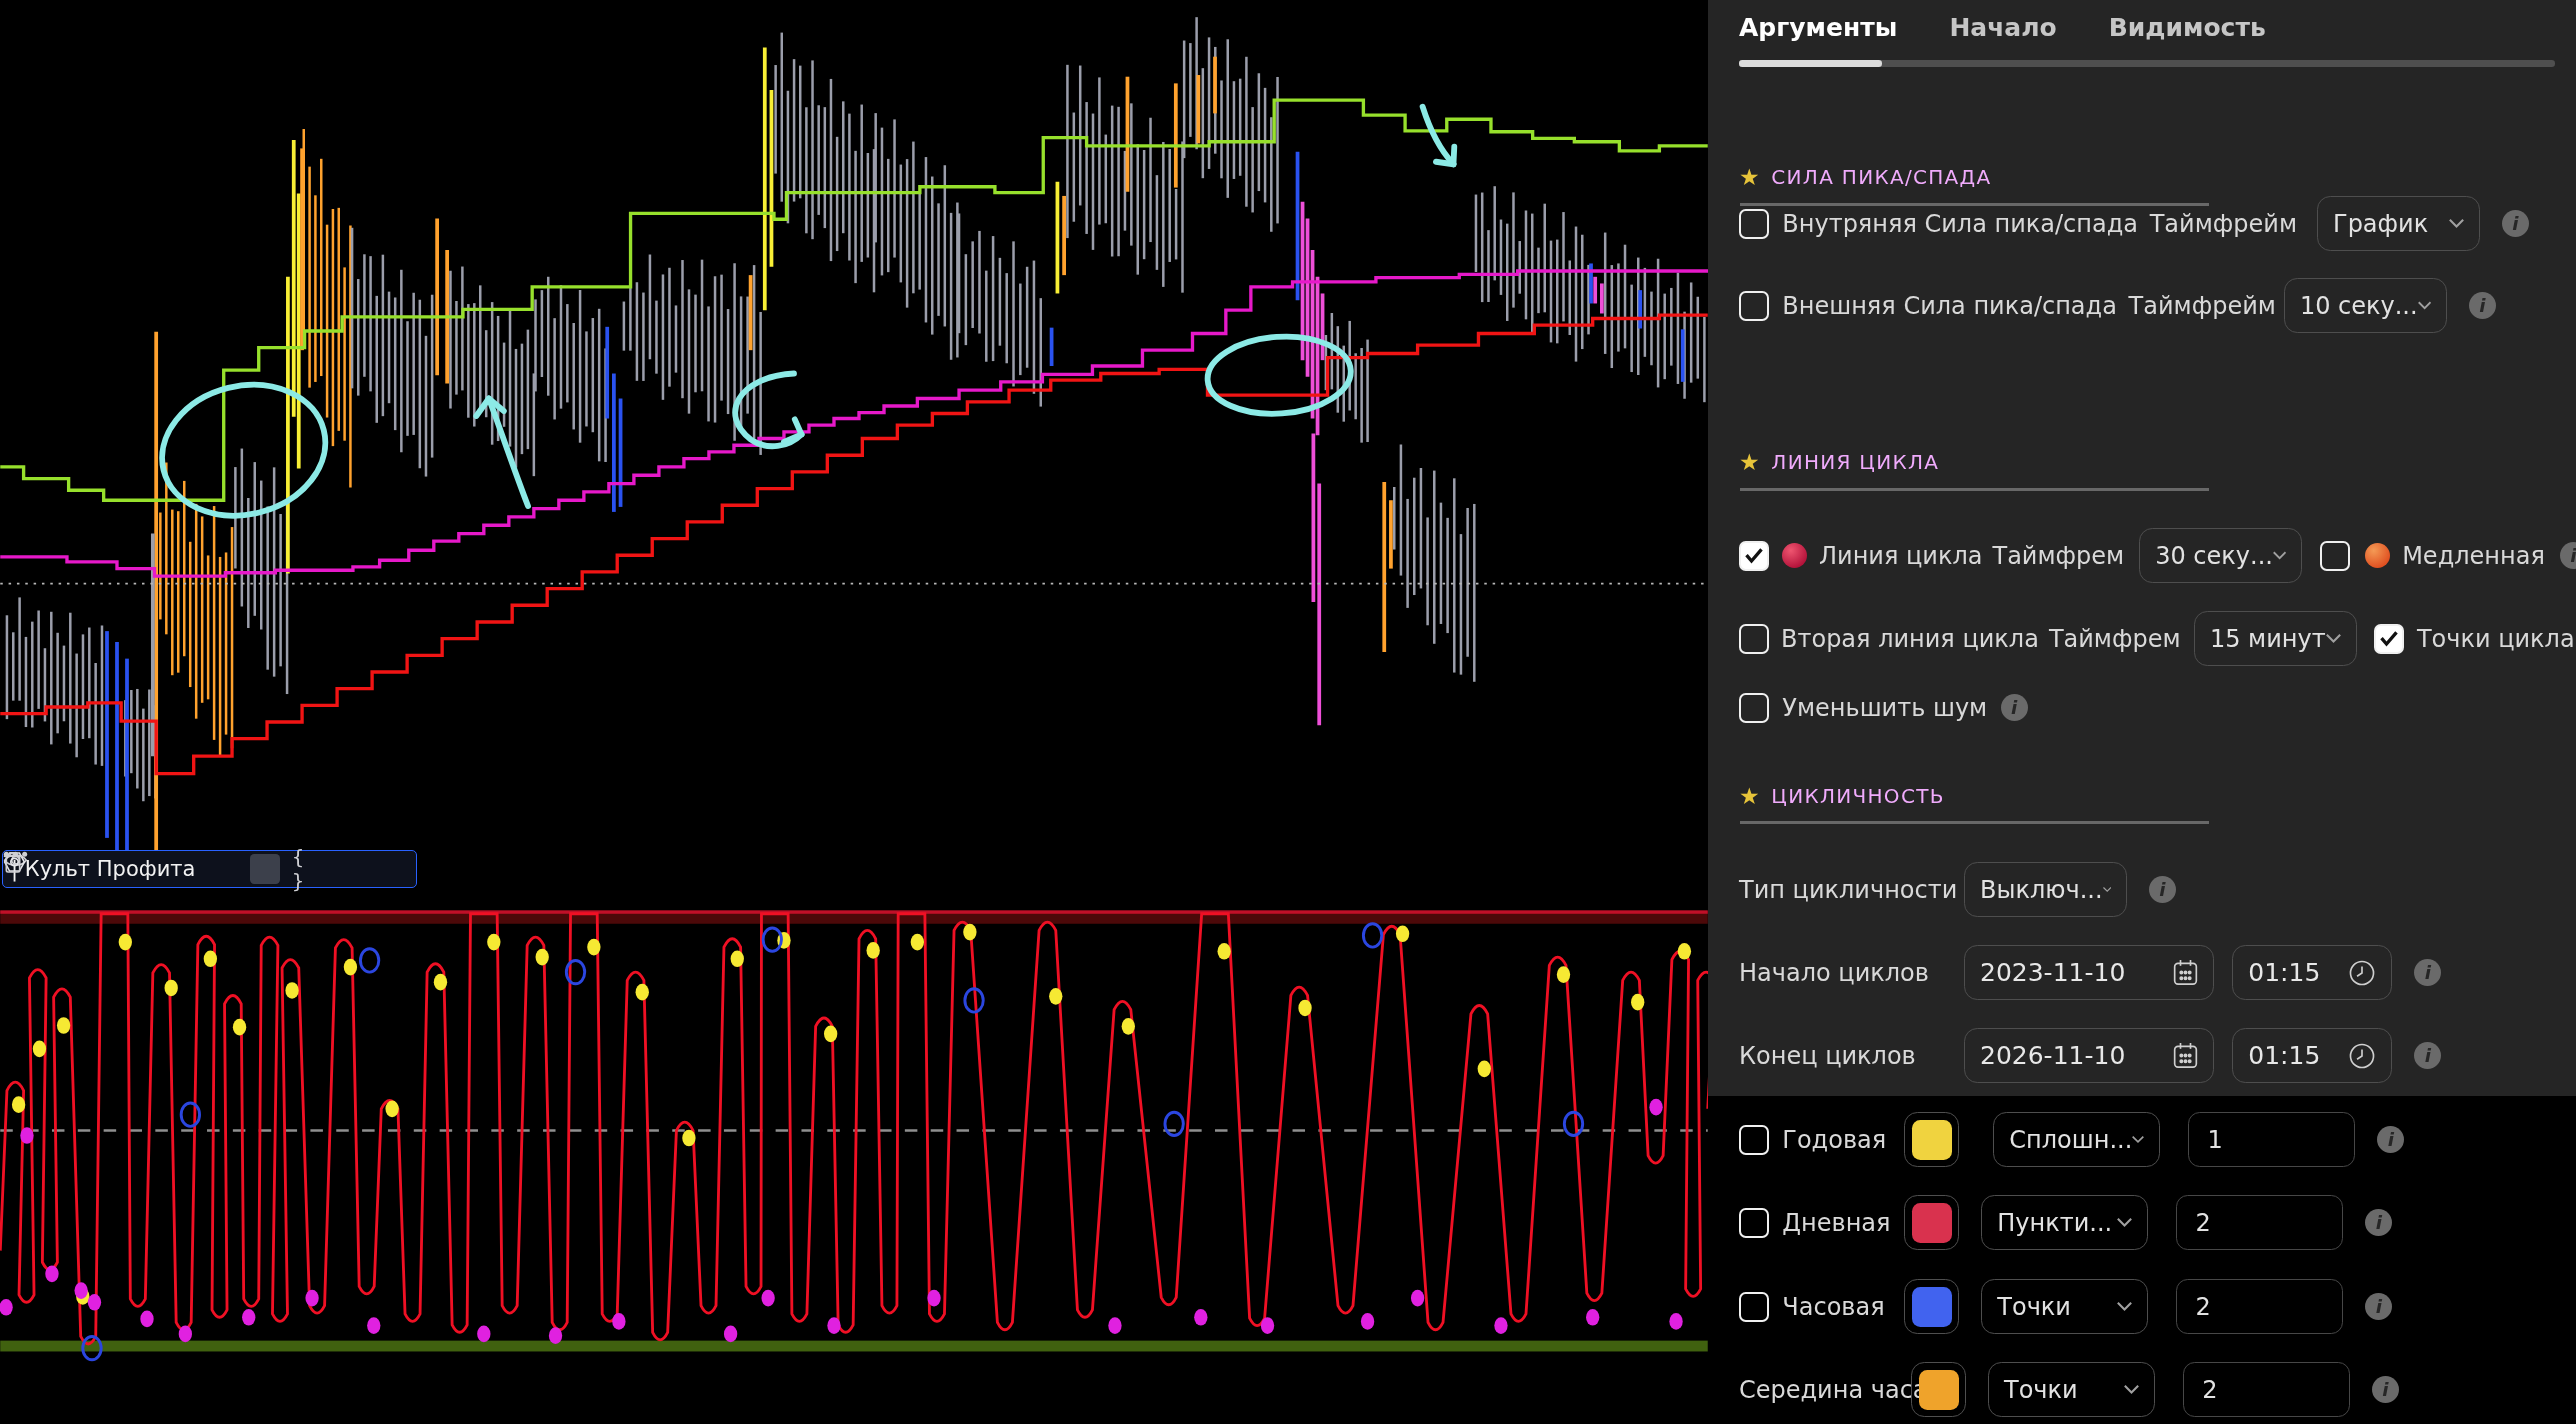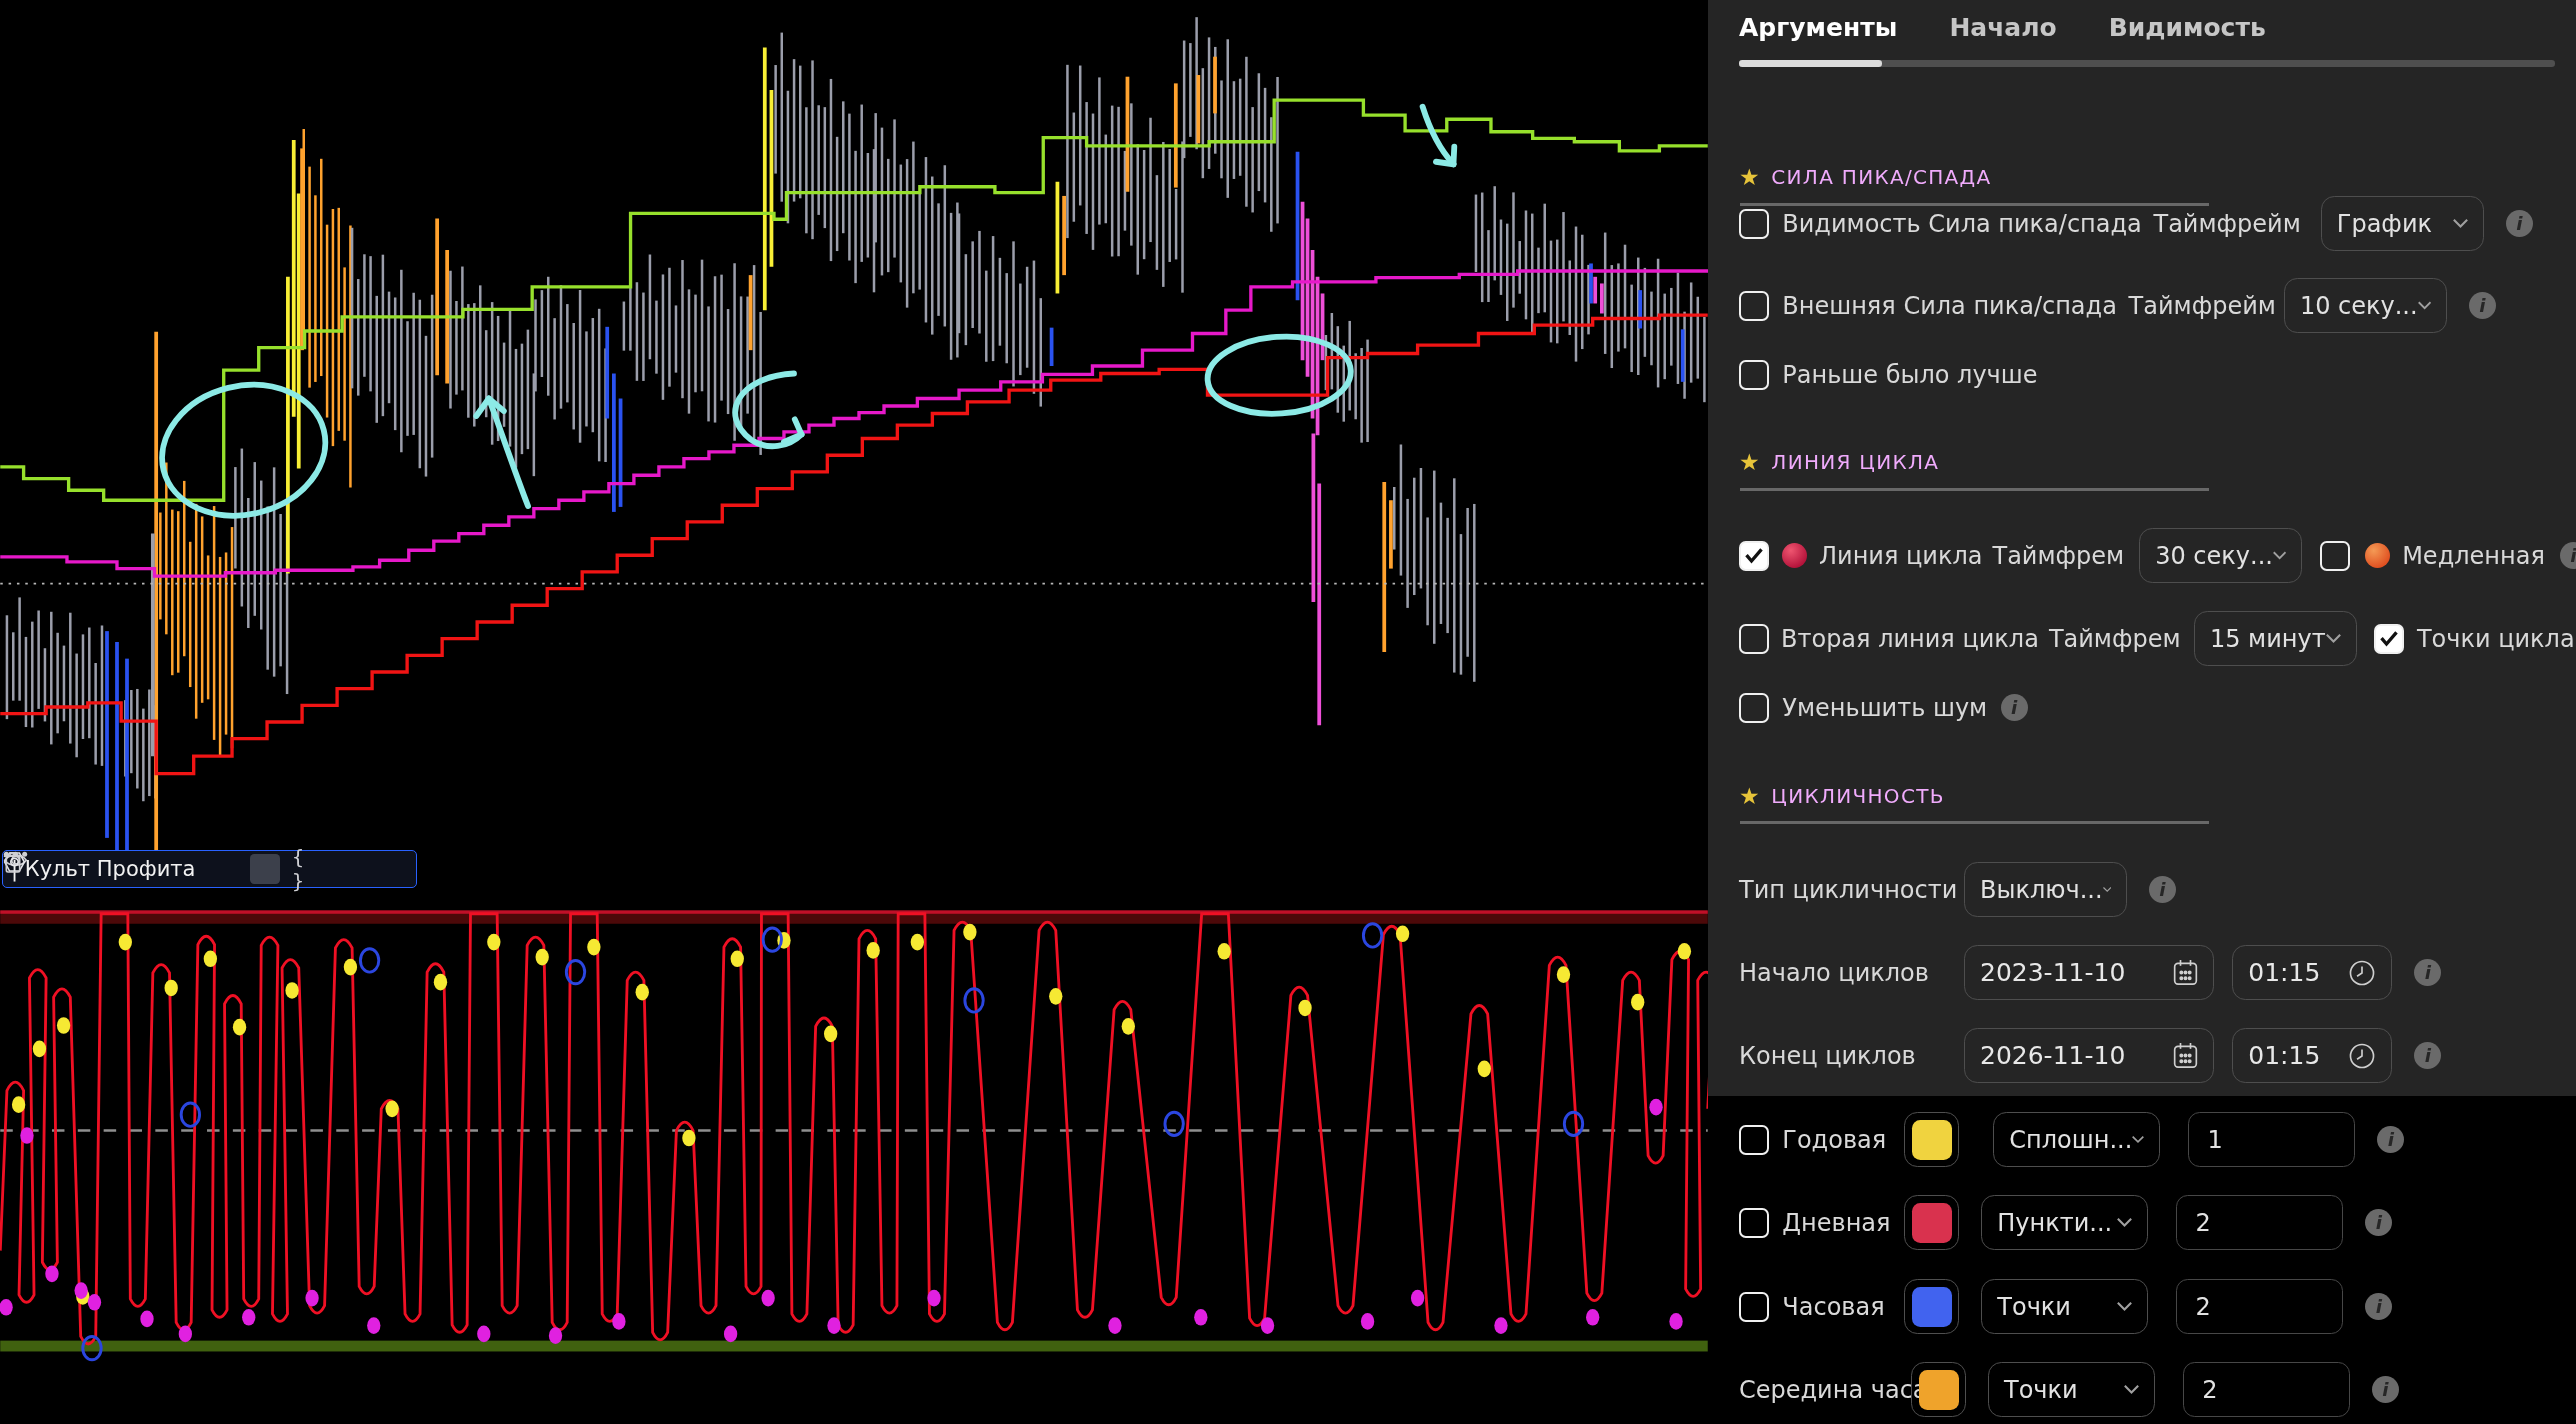--- a/index.html
+++ b/index.html
@@ -482,21 +482,21 @@
     </div>
 
   <div class="sec" style="top:155px">
     <span class="star">★</span>
     <span class="sec-title">СИЛА ПИКА/СПАДА</span>
   </div>
   <div class="sec-div" style="top:203px"></div>
 
   <div class="row" style="top:195px">
     <div class="cb"></div>
-    <span class="lbl" style="margin-left:13.3px">Видимость Сила пика/спада</span>
+    <span class="lbl" style="margin-left:13.3px">Внутряняя Сила пика/спада</span>
     <span class="lbl" style="margin-left:11.7px">Таймфрейм</span>
     <div class="dd" style="margin-left:20px;width:163px">
       <span>График</span>
       <svg width="15" height="9.2" viewBox="0 0 18 11" fill="none" stroke="#a0a0a0" stroke-width="2.5">
           <polyline points="1,1 9,9 17,1"></polyline>
         </svg>
     </div>
     <div class="info" style="margin-left:22px">i</div>
   </div>
 
@@ -506,24 +506,20 @@
     <span class="lbl" style="margin-left:11.7px">Таймфрейм</span>
     <div class="dd" style="margin-left:8px;width:163px">
       <span>10 секу...</span>
       <svg width="15" height="9.2" viewBox="0 0 18 11" fill="none" stroke="#a0a0a0" stroke-width="2.5">
           <polyline points="1,1 9,9 17,1"></polyline>
         </svg>
     </div>
     <div class="info" style="margin-left:22px">i</div>
   </div>
 
-  <div class="row" style="top:346px">
-    <div class="cb"></div>
-    <span class="lbl" style="margin-left:13.3px">Раньше было лучше</span>
-  </div>
 
   <div class="sec" style="top:440px">
     <span class="star">★</span>
     <span class="sec-title">ЛИНИЯ ЦИКЛА</span>
   </div>
   <div class="sec-div" style="top:488px"></div>
 
   <div class="row" style="top:527px">
     <div class="cb checked">
       <svg width="22" height="18.3" viewBox="0 0 26 22" fill="none" stroke="#111" stroke-width="4">

